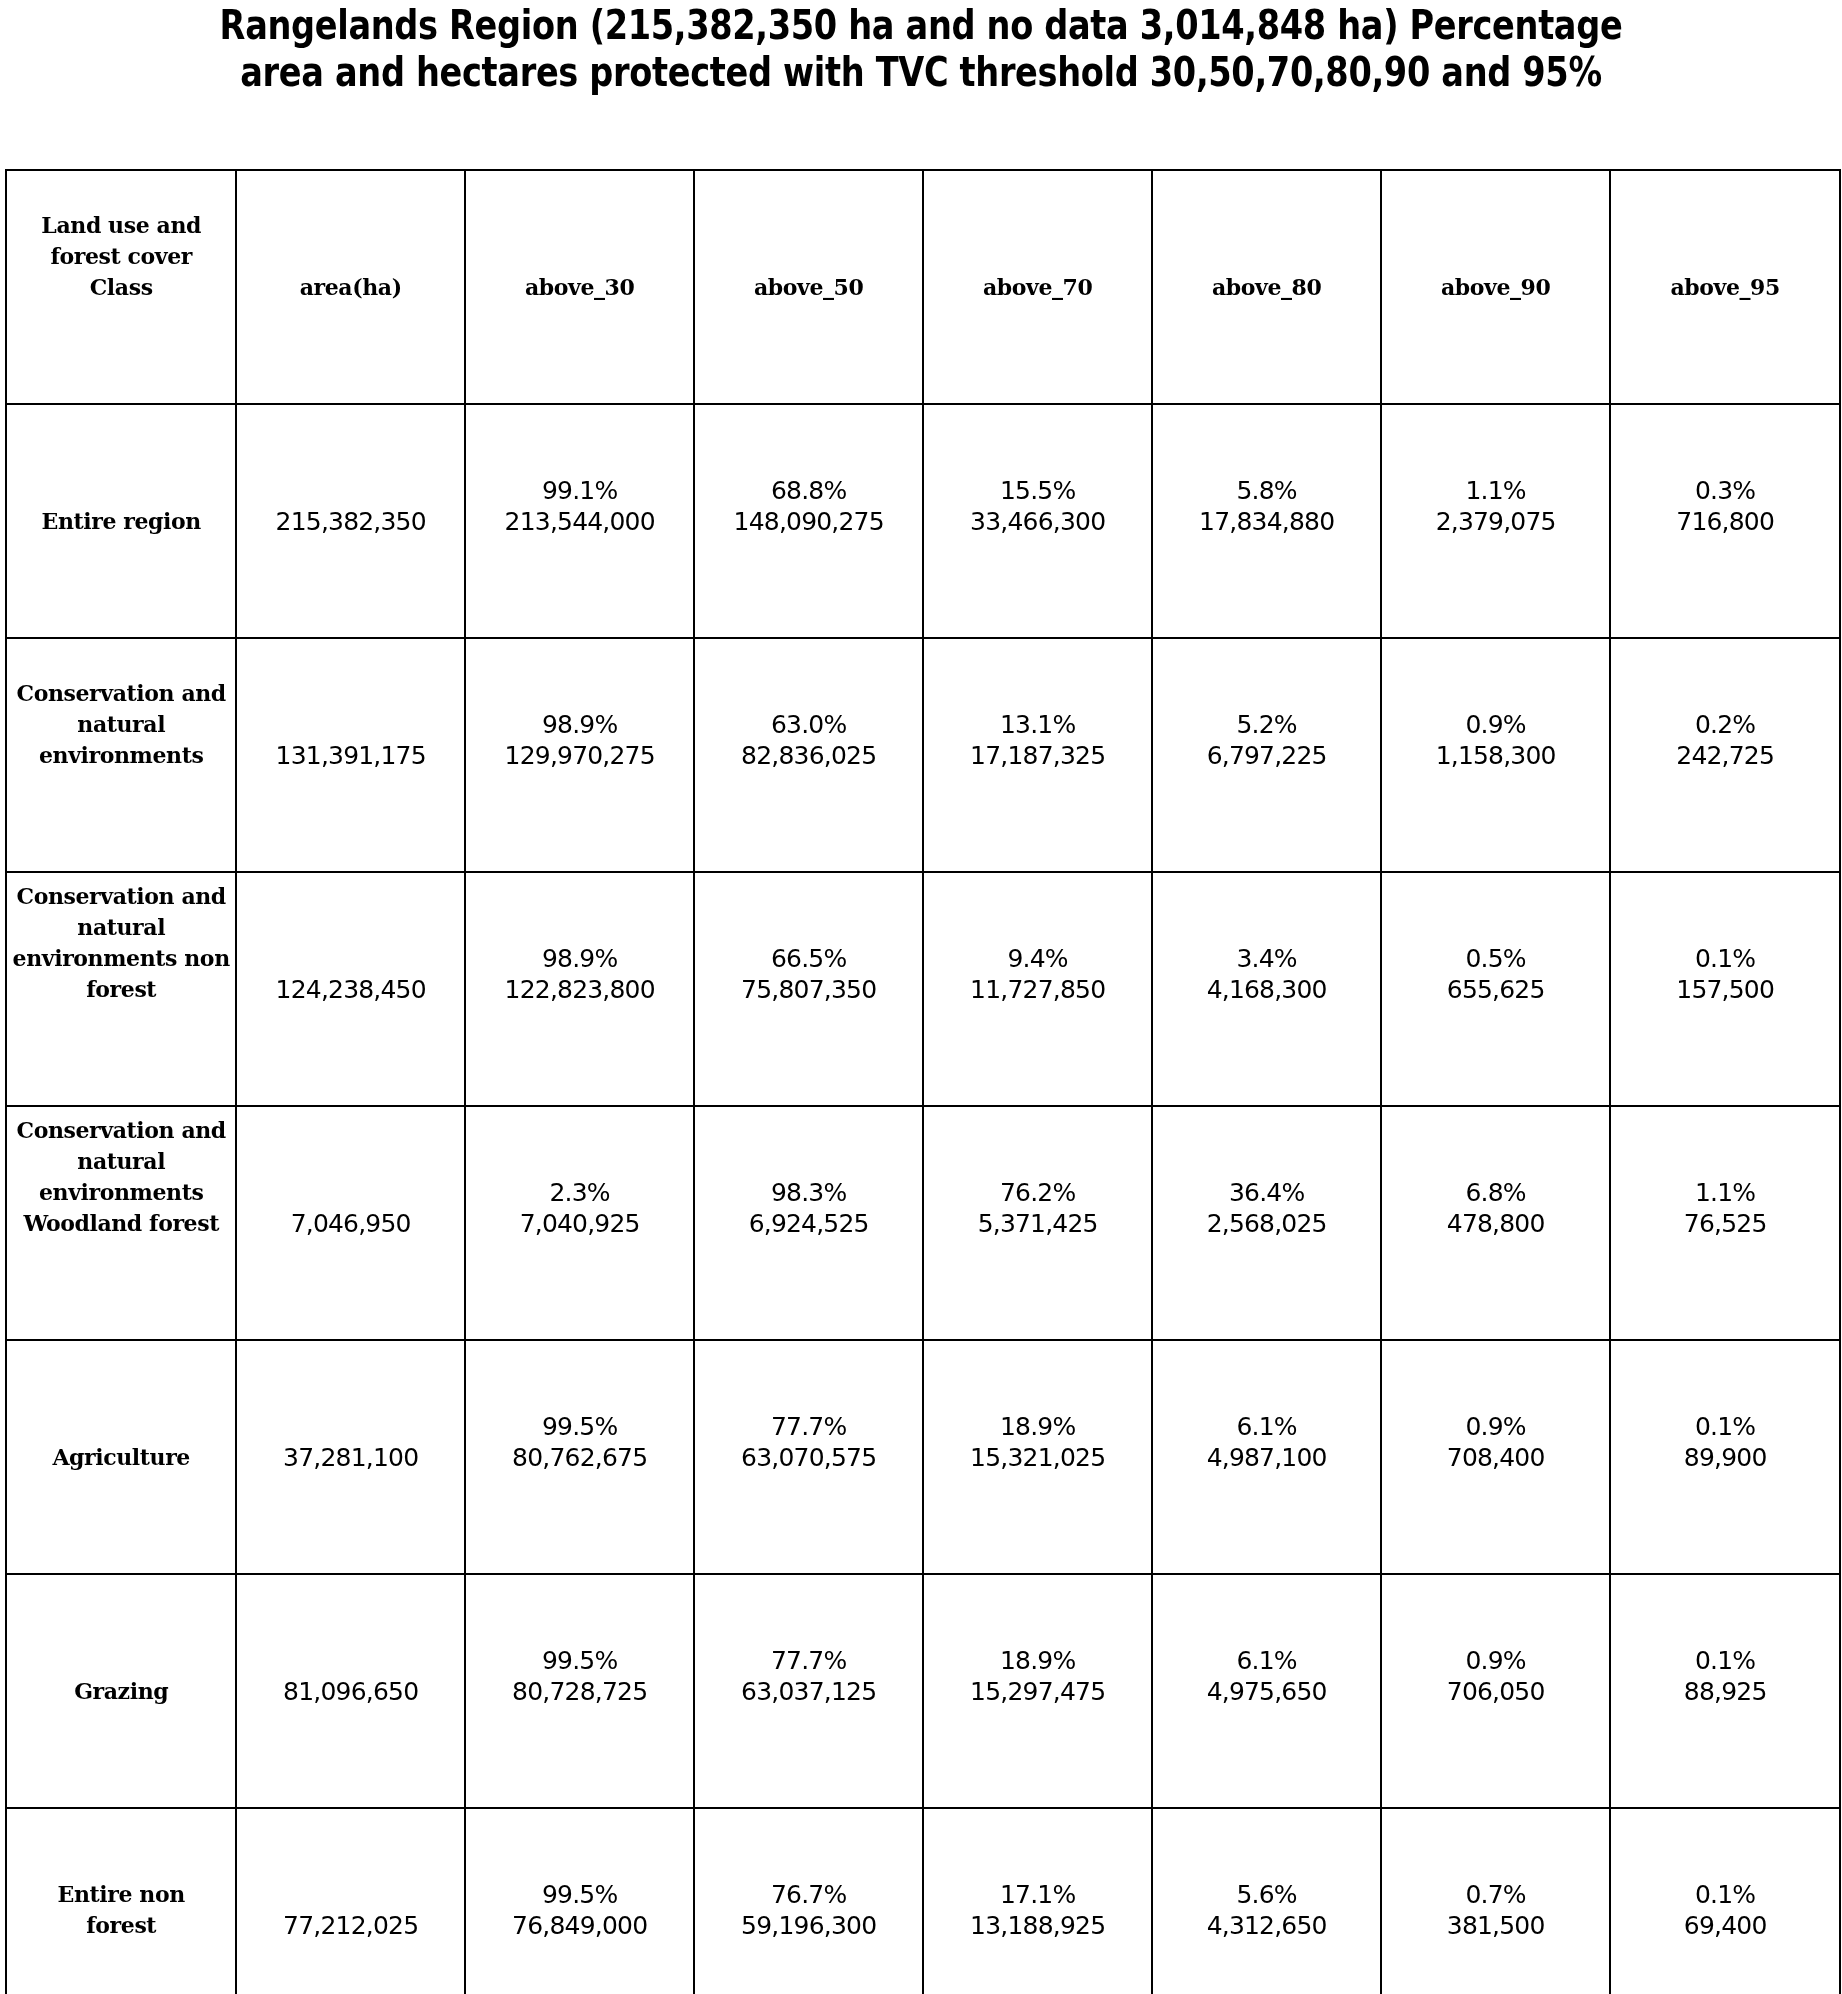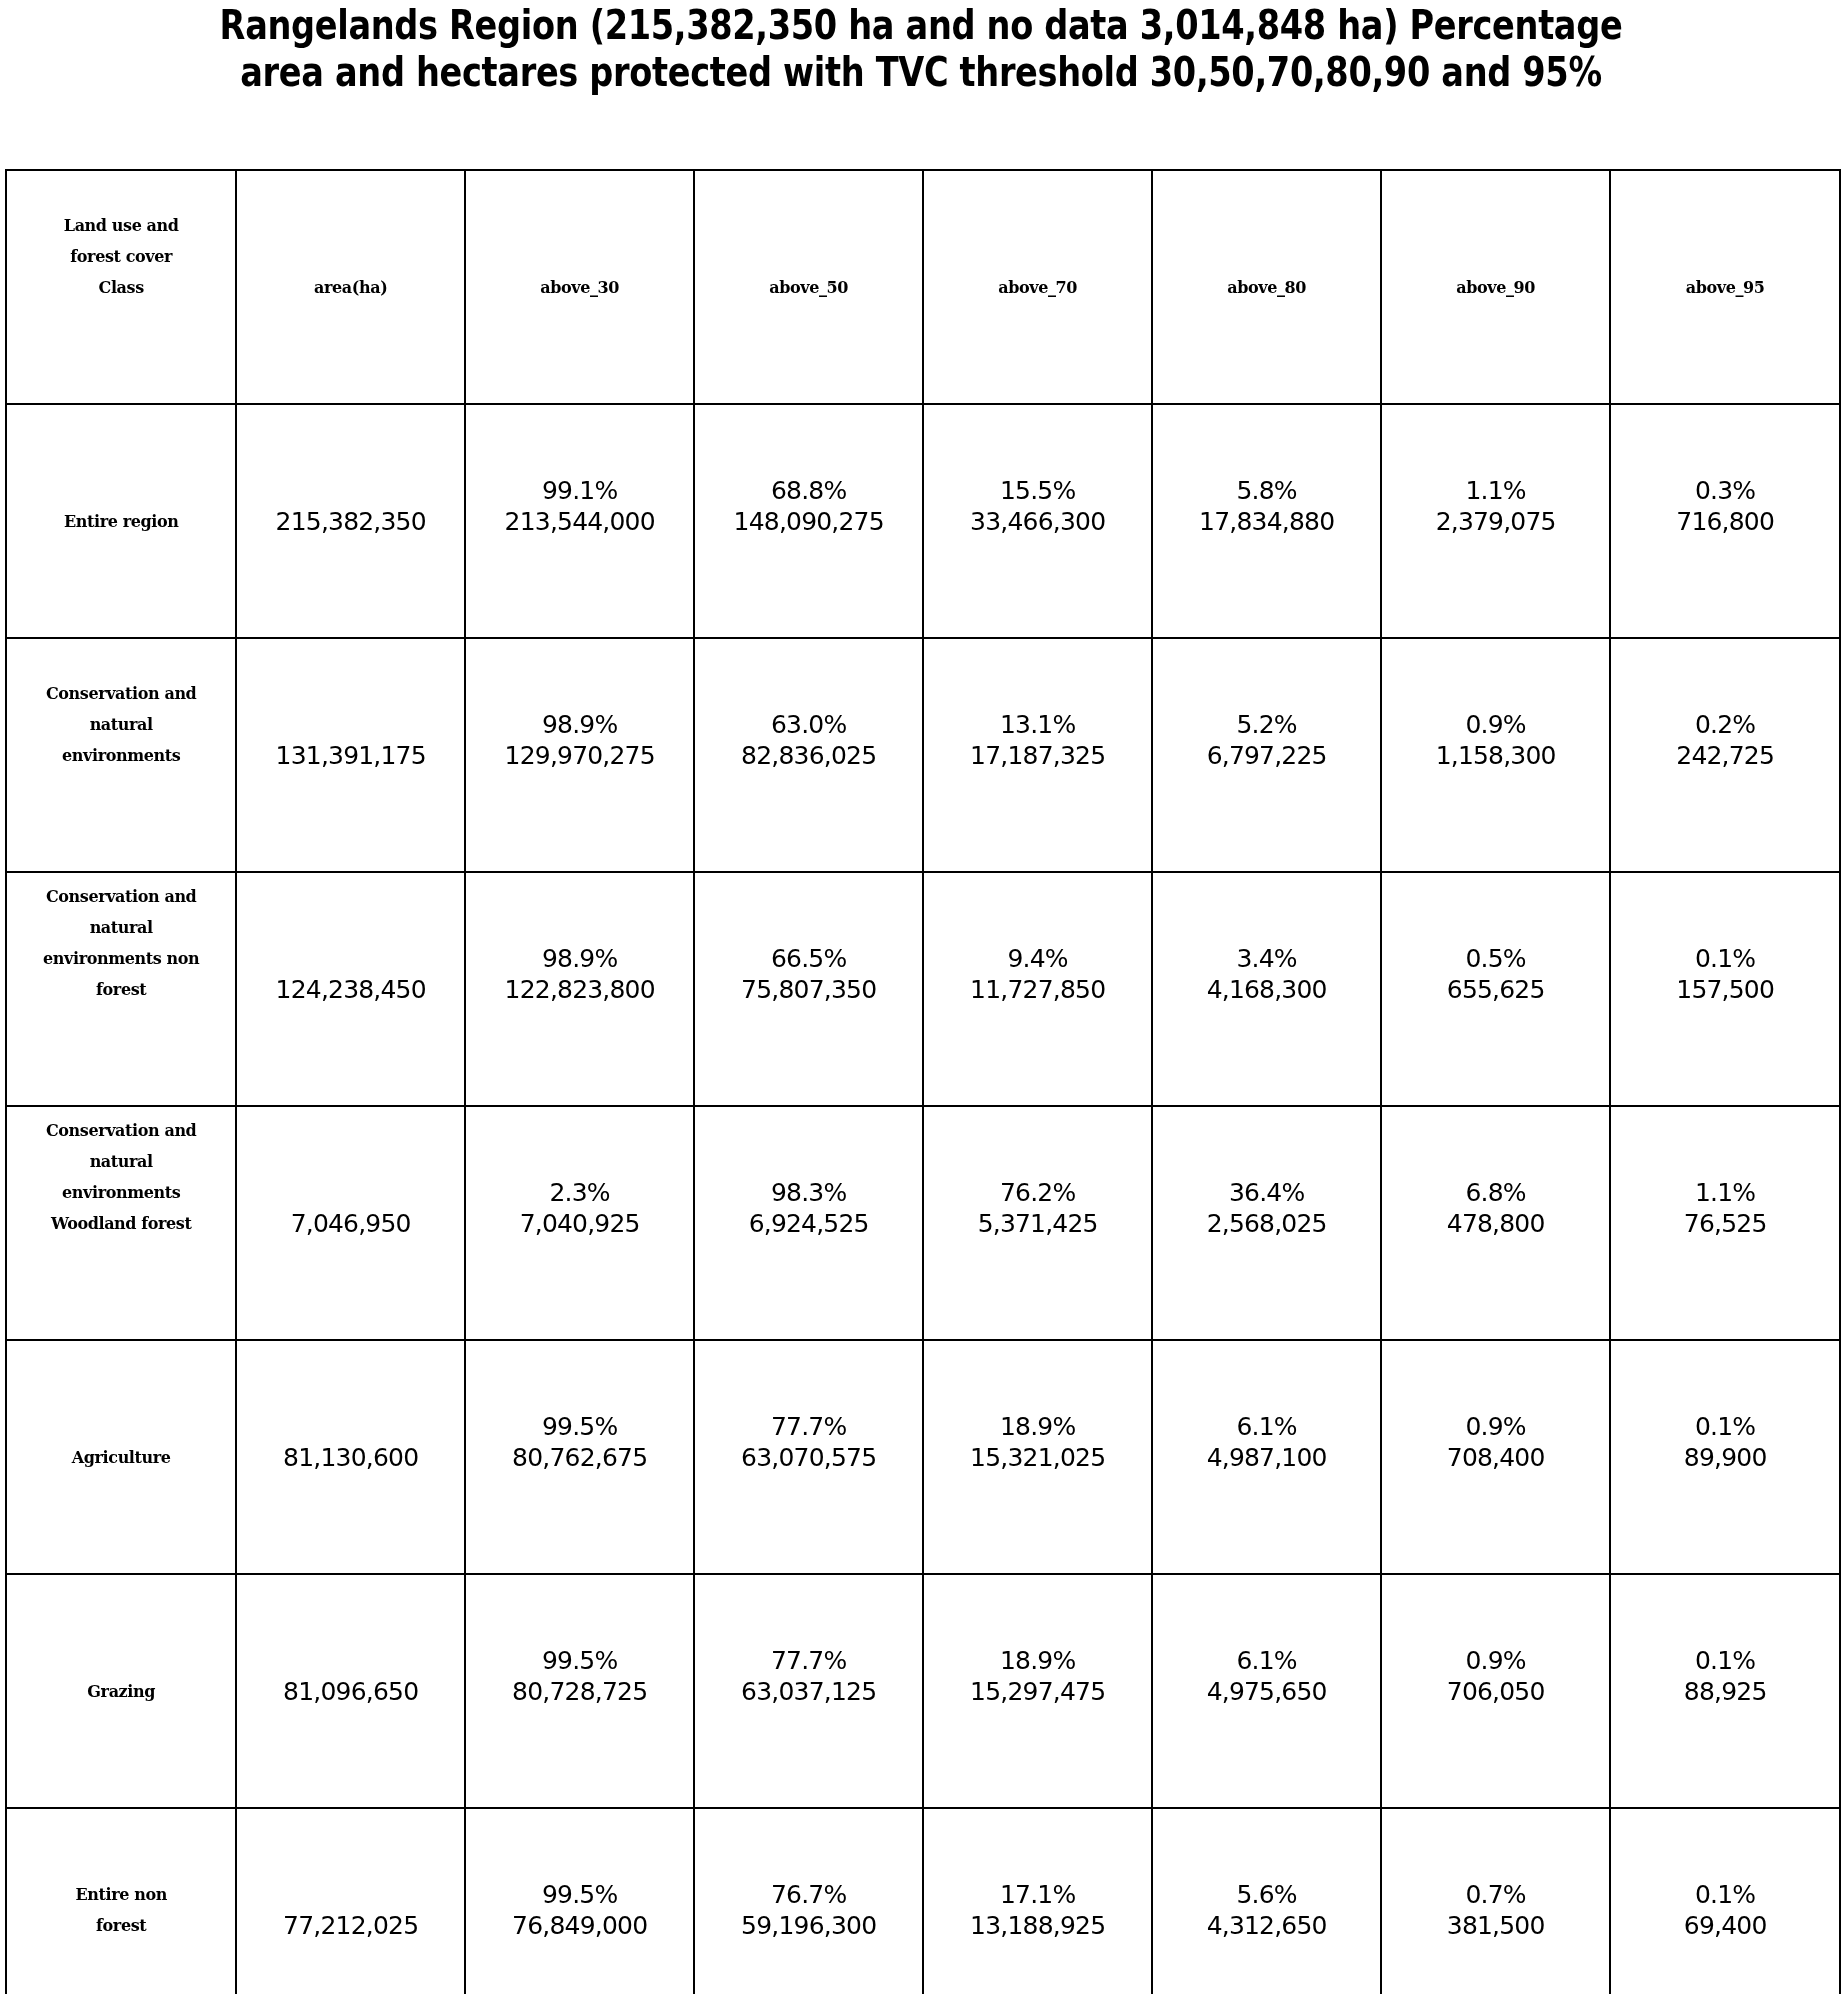--- a/index.html
+++ b/index.html
@@ -12,21 +12,21 @@
          font-family:"DejaVu Sans",sans-serif;font-weight:bold;font-size:40px;line-height:47px;
          letter-spacing:-0.4px;transform:scaleX(0.84);transform-origin:50% 0;}
 
   
   table.tvc{position:absolute;left:5.2px;top:169px;width:1834px;border-collapse:collapse;
             table-layout:fixed;border:2.8px solid #000;}
   table.tvc td, table.tvc th{border:2px solid #000;padding:0;position:relative;height:232px;}
   .lines{position:absolute;left:1.6px;right:1.6px;bottom:calc(50% - 15.6px);text-align:center;
          white-space:pre-line;font-size:25px;line-height:31px;letter-spacing:-0.8px;font-weight:normal;}
   th .lines, td.cls .lines{font-family:"DejaVu Serif","Liberation Serif",serif;font-weight:bold;
-         font-size:16px;letter-spacing:-0.4px;}
+         font-size:22px;letter-spacing:-0.4px;}
 </style>
 </head>
 <body>
 
 <div class="page">
 
   <h1 class="title pre">Rangelands Region (215,382,350 ha and no data 3,014,848 ha) Percentage
 area and hectares protected with TVC threshold 30,50,70,80,90 and 95%</h1>
 
   <table class="tvc">
@@ -205,21 +205,21 @@
           <td>
             <div class="lines">1.1%
 76,525</div>
           </td>
         </tr>
         <tr>
           <td class="cls">
             <div class="lines">Agriculture</div>
           </td>
           <td>
-            <div class="lines">81,130,600</div>
+            <div class="lines">37,281,100</div>
           </td>
           <td>
             <div class="lines">99.5%
 80,762,675</div>
           </td>
           <td>
             <div class="lines">77.7%
 63,070,575</div>
           </td>
           <td>

